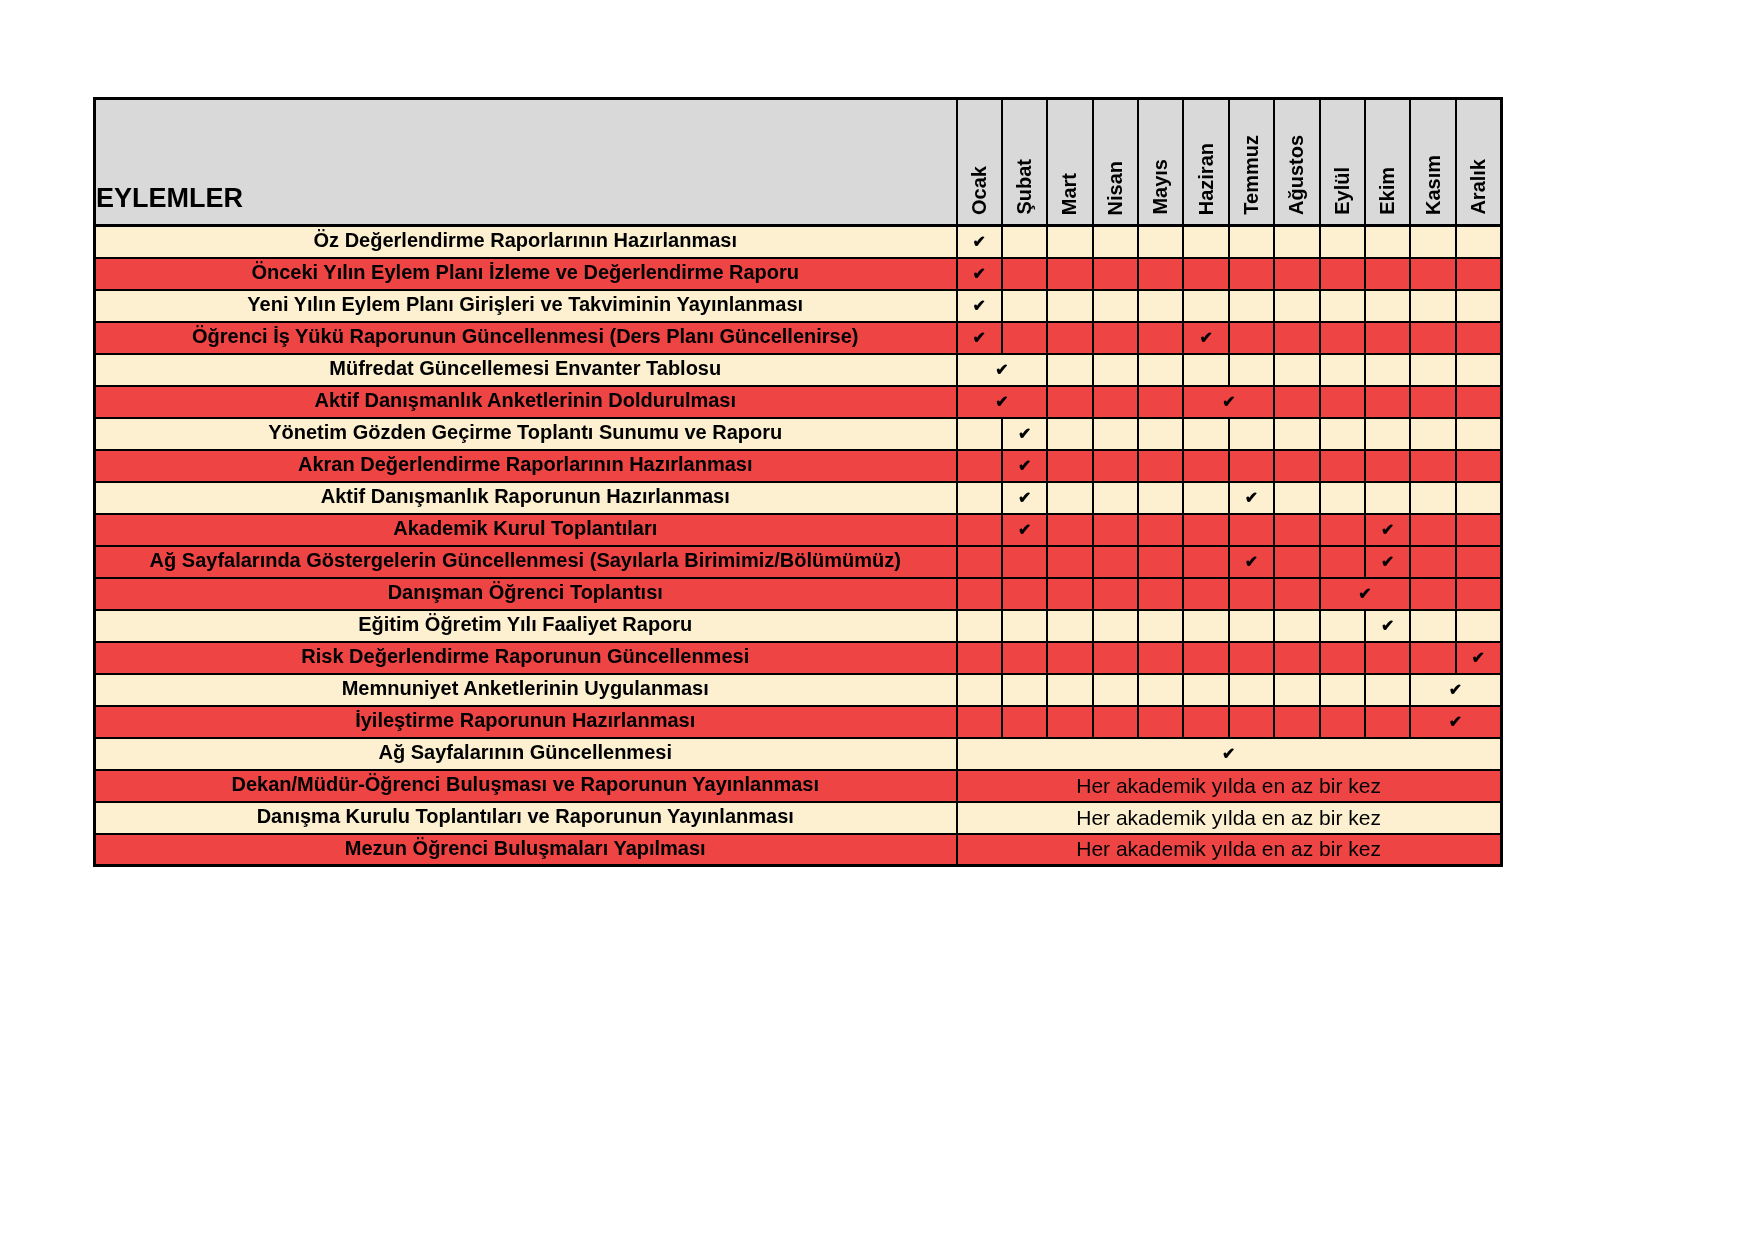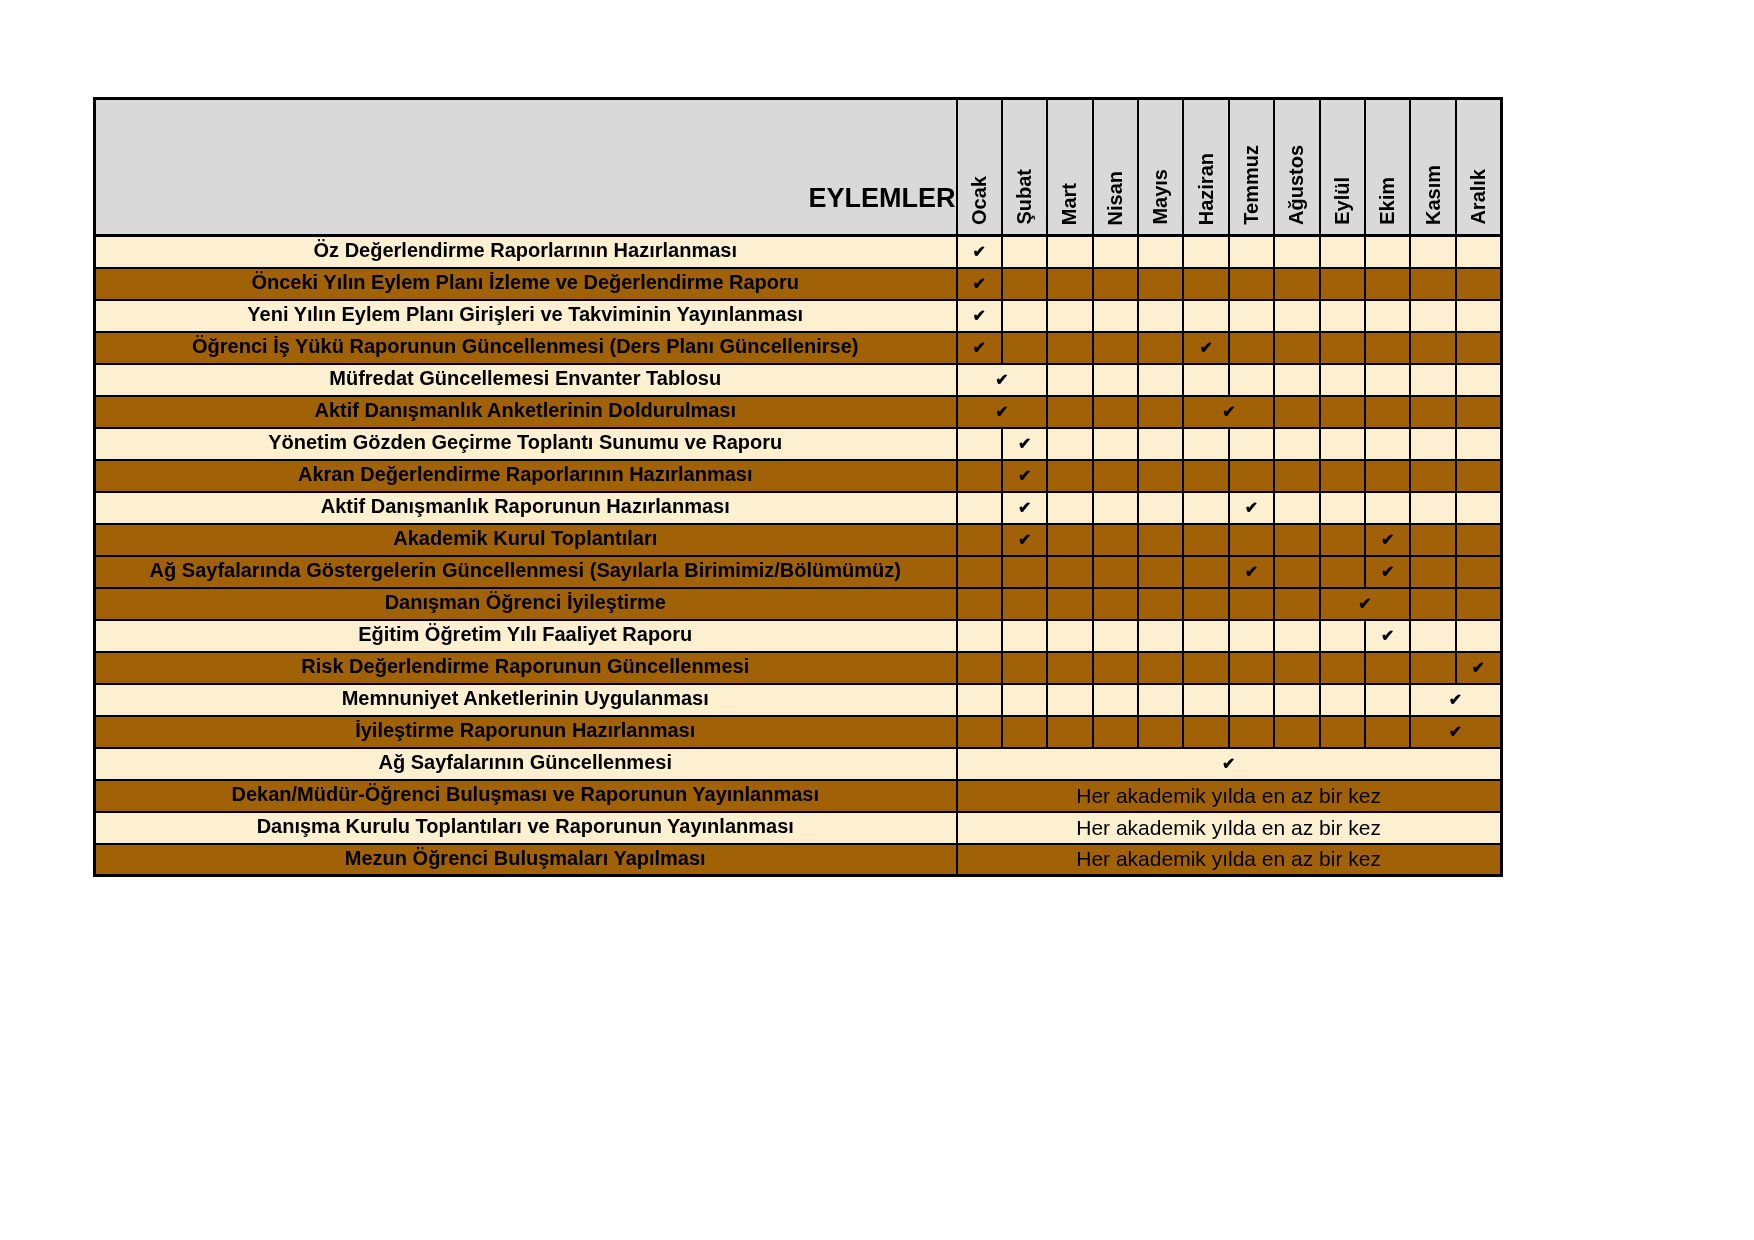--- a/index.html
+++ b/index.html
@@ -18,32 +18,32 @@
   table.plan{
     border-collapse:collapse;table-layout:fixed;
     width:1407px;border:3px solid var(--border);
   }
   col.c-actions{width:862px;}
   col.c-month{width:45.4px;}
   th,td{border:2px solid var(--border);padding:0;}
   thead th{background:var(--header-bg);height:114px;}
   thead{border-bottom:3px solid var(--border);}
   th.actions-th{
-    vertical-align:bottom;text-align:right;
-    font-size:27px;font-weight:bold;padding-bottom:20px;margin-top:43px;
+    vertical-align:bottom;text-align:left;
+    font-size:27px;font-weight:bold;padding-bottom:10px;margin-top:43px;
   }
   th.month-th{vertical-align:bottom;text-align:center;padding-bottom:5px;}
   .vtext{
     display:inline-block;
     writing-mode:vertical-rl;
     transform:rotate(180deg);
     font-size:20px;font-weight:bold;line-height:1.05;
     white-space:nowrap;
   }
-  tbody tr{height:32px;background:#a16207;}
+  tbody tr{height:32px;background:#ef4444;}
   tbody tr.stripe{background:var(--stripe);}
   td.label{
     font-size:20px;font-weight:bold;text-align:center;
     vertical-align:middle;padding:0 4px 2px 3px;
     white-space:nowrap;overflow:hidden;
   }
   td.mark{
     text-align:center;vertical-align:middle;
     font-size:16px;font-weight:bold;line-height:1;
   }
@@ -246,21 +246,21 @@
           <td class="mark"></td>
           <td class="mark"></td>
           <td class="mark" colspan="1"><span>✔</span></td>
           <td class="mark"></td>
           <td class="mark"></td>
           <td class="mark" colspan="1"><span>✔</span></td>
           <td class="mark"></td>
           <td class="mark"></td>
         </tr>
         <tr>
-          <td class="label">Danışman Öğrenci İyileştirme</td>
+          <td class="label">Danışman Öğrenci Toplantısı</td>
           <td class="mark"></td>
           <td class="mark"></td>
           <td class="mark"></td>
           <td class="mark"></td>
           <td class="mark"></td>
           <td class="mark"></td>
           <td class="mark"></td>
           <td class="mark"></td>
           <td class="mark" colspan="2"><span>✔</span></td>
           <td class="mark"></td>

